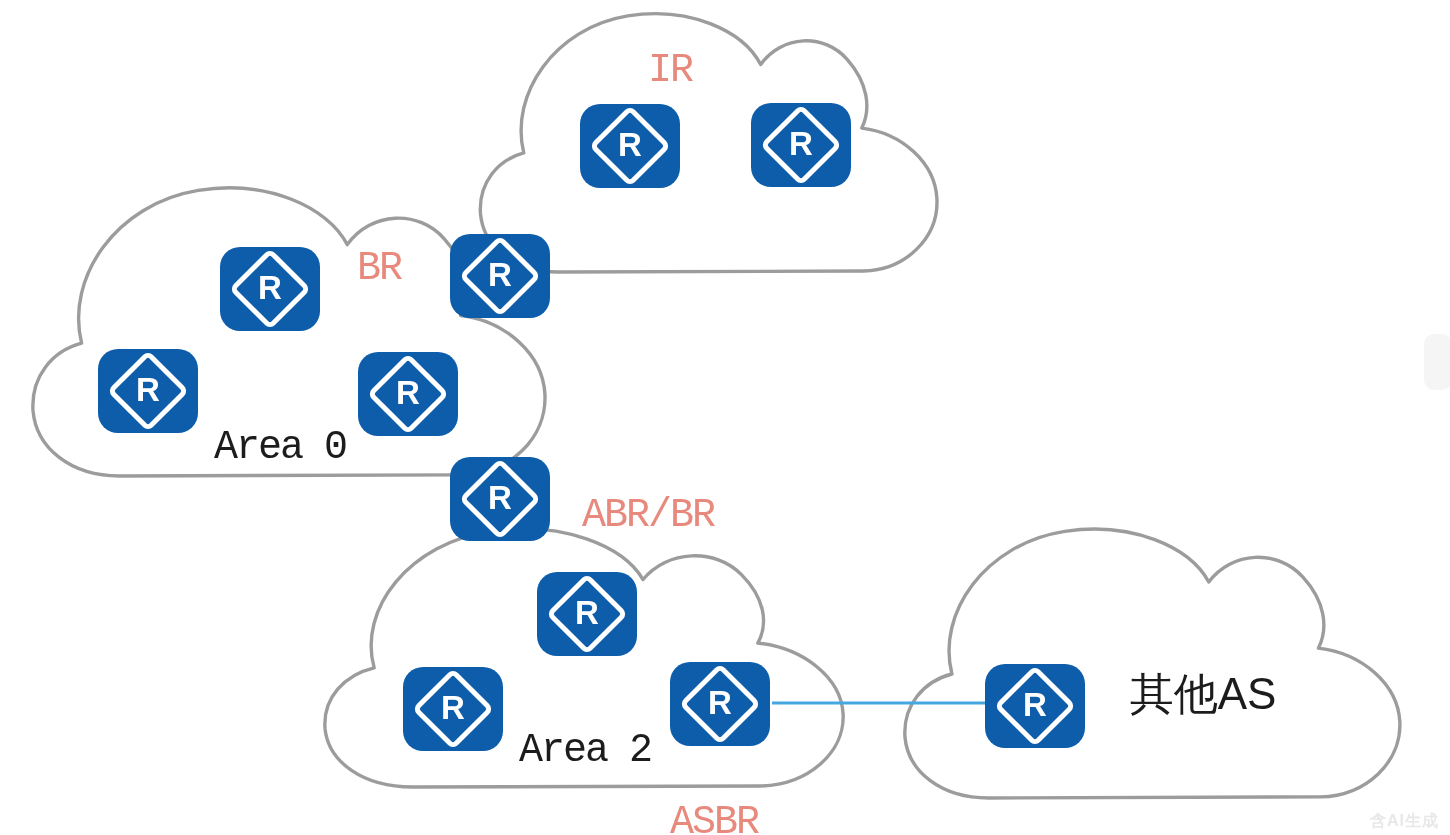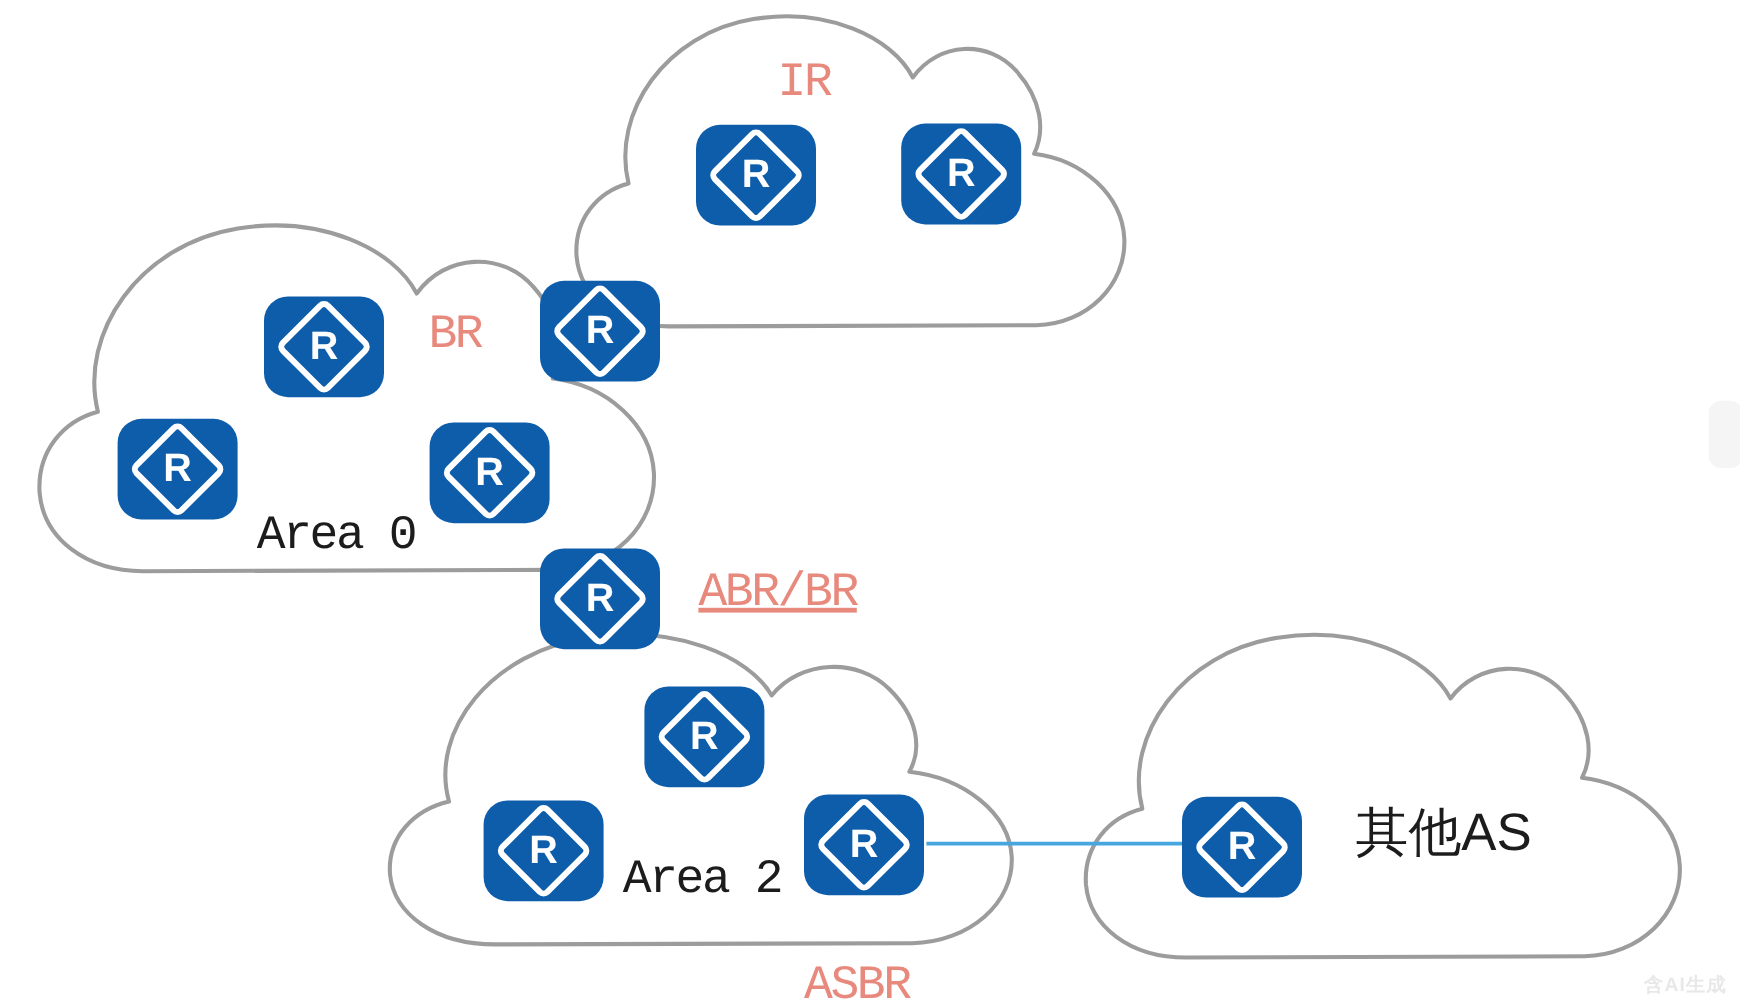--- a/index.html
+++ b/index.html
@@ -163,19 +163,19 @@
     </div>
     <div class="router" style="left: 720px; top: 704px;">
       <div class="diamond"></div>
       <span class="glyph">R</span>
     </div>
     <div class="router" style="left: 1035px; top: 706px;">
       <div class="diamond"></div>
       <span class="glyph">R</span>
     </div>
     <div class="area-label" style="left: 280px; top: 447px;">Area 0</div>
-    <div class="area-label" style="left: 585px; top: 734px;">Area 2</div>
+    <div class="area-label" style="left: 585px; top: 750px;">Area 2</div>
     <div class="area-label cjk" style="left: 1203px; top: 694px;">其他AS</div>
     <div class="role-label" style="left: 626px; top: 70px; margin-left: 44px;">IR</div>
-    <div class="role-label" style="left: 379px; top: 280px; font-family: Liberation Mono, monospace;">BR</div>
-    <div class="role-label" style="left: 648px; top: 495px; text-decoration: underline;">ABR/BR</div>
+    <div class="role-label" style="left: 379px; top: 268px; font-family: Liberation Mono, monospace;">BR</div>
+    <div class="role-label" style="left: 648px; top: 515px;">ABR/BR</div>
     <div class="role-label" style="left: 714px; top: 822px;">ASBR</div>
   </div>
 
 </body></html>

